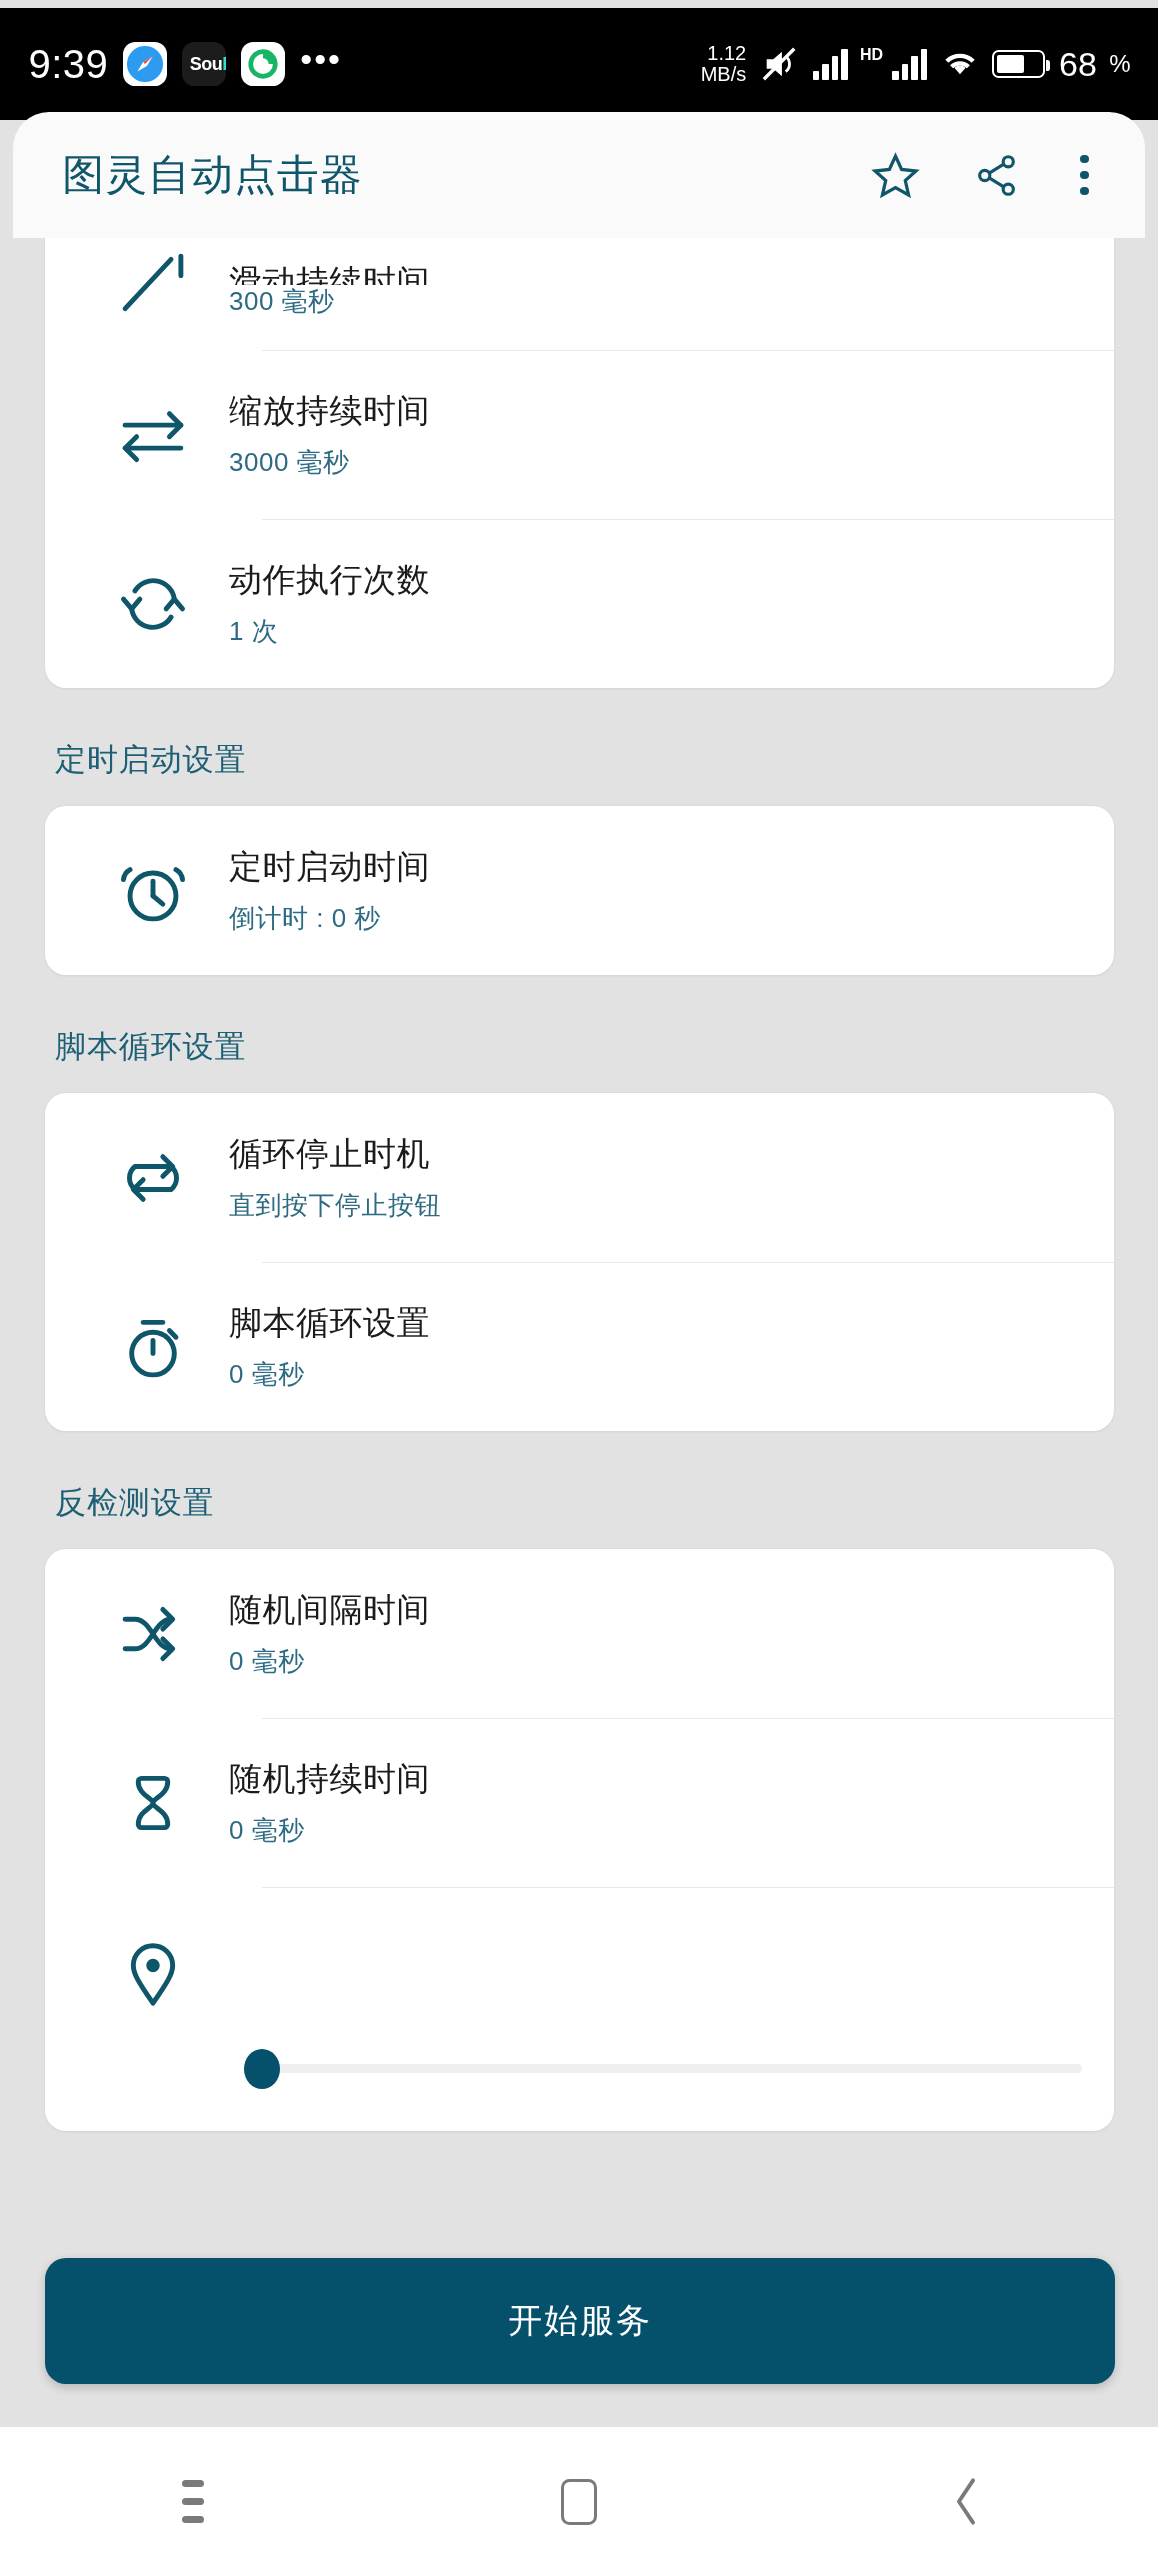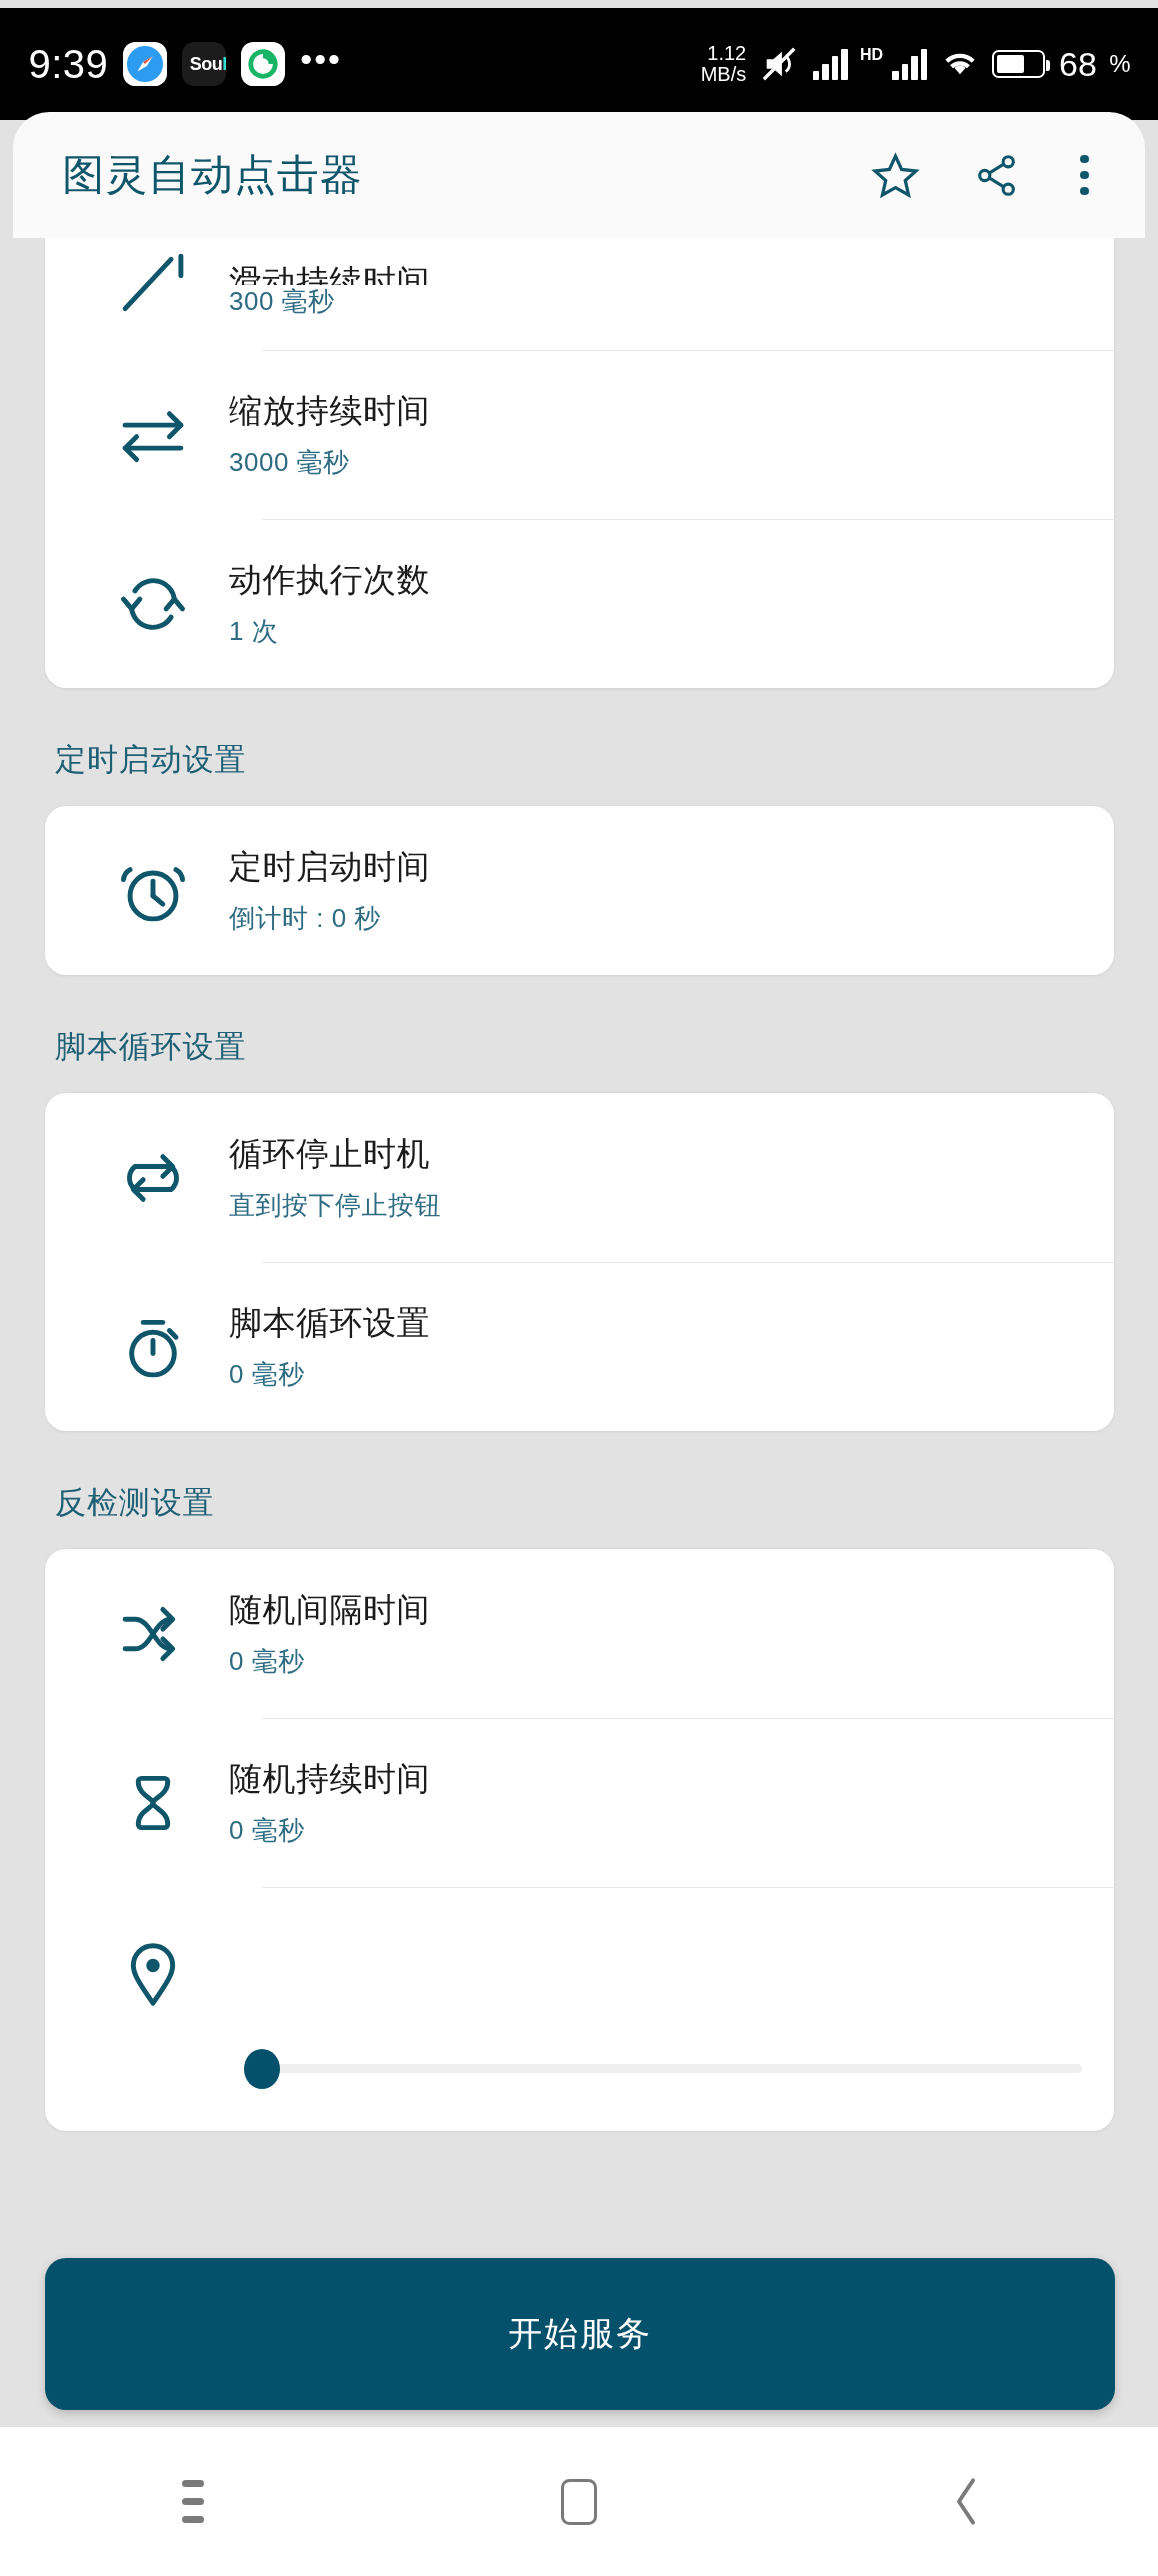--- a/index.html
+++ b/index.html
@@ -77,21 +77,21 @@
 
   
   .slider-row { padding: 0 32px 40px 32px; }
   .slider-wrap { margin-left: 184px; margin-top: -9.5px; display: flex; align-items: center; height: 44px; }
   .slider-track { position: relative; width: 874px; height: 8.5px; background: #efefef; border-radius: 5.7px; }
   .slider-thumb { position: absolute; left: -17px; top: 50%; transform: translateY(-50%);
                   width: 36px; height: 40px; border-radius: 50%; background: #05506b; }
 
   
   .start-btn {
-    position: absolute; left: 45px; width: 1070px; height: 152px; top: 2020px;
+    position: absolute; left: 45px; width: 1070px; height: 126px; top: 2020px;
     background: #05506b; border-radius: 21px; color: #fff;
     display: flex; align-items: center; justify-content: center;
     font-size: 34px; letter-spacing: 1.9px; box-shadow: 0 3.8px 9.5px rgba(0,0,0,.18);
   }
 
   
   .navbar { position: absolute; bottom: 0; left: 0; width: 1159px; height: 149px;
             background: #fff; display: flex; align-items: center; justify-content: space-around; }
   .nav-btn { width: 190px; height: 149px; display: flex; align-items: center; justify-content: center; }
   .nav-recents { display: flex; flex-direction: column; gap: 10.4px; align-items: flex-start; }

